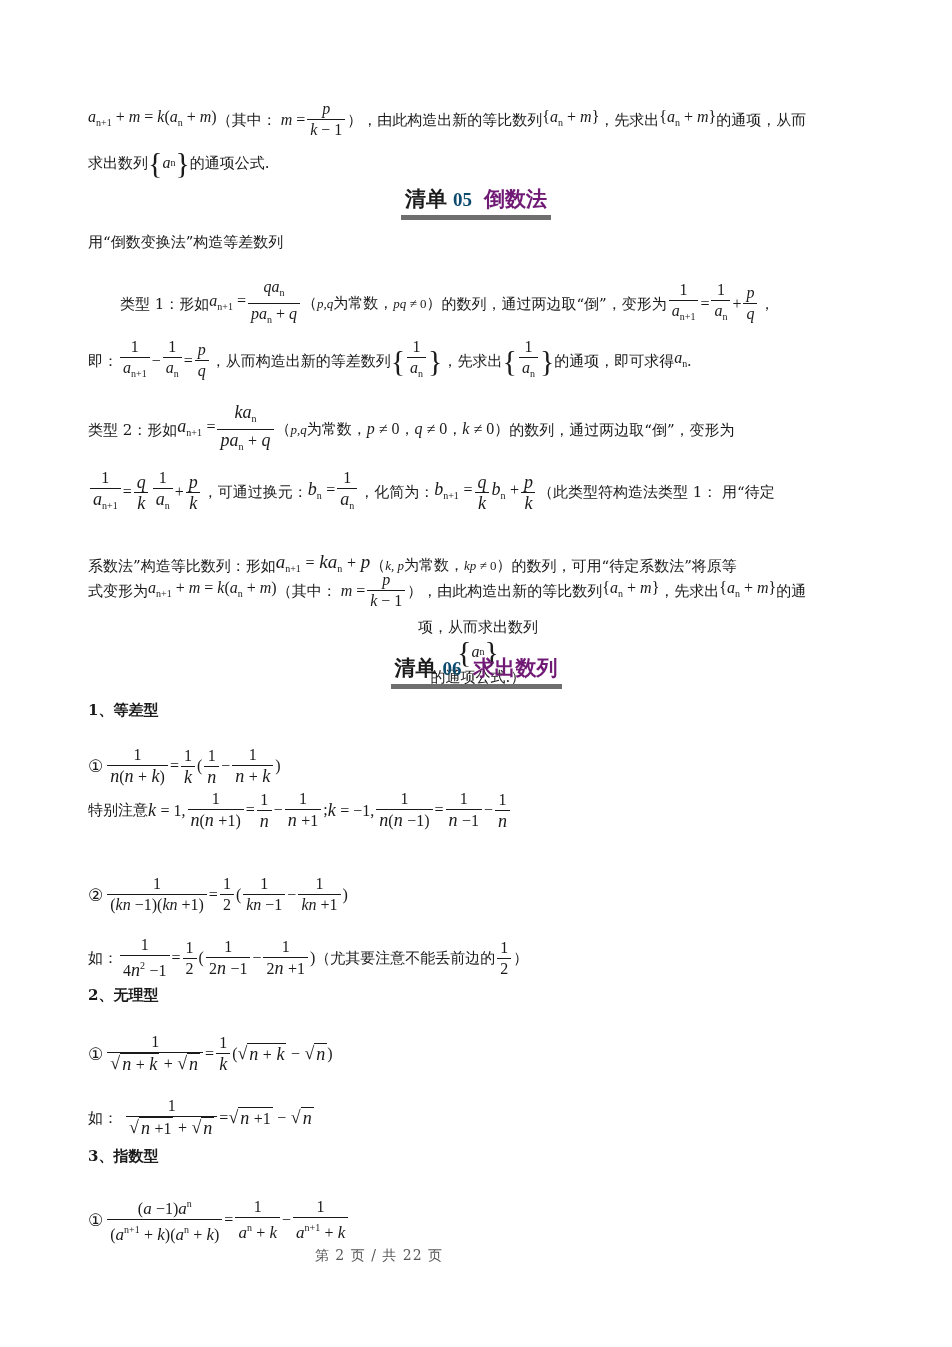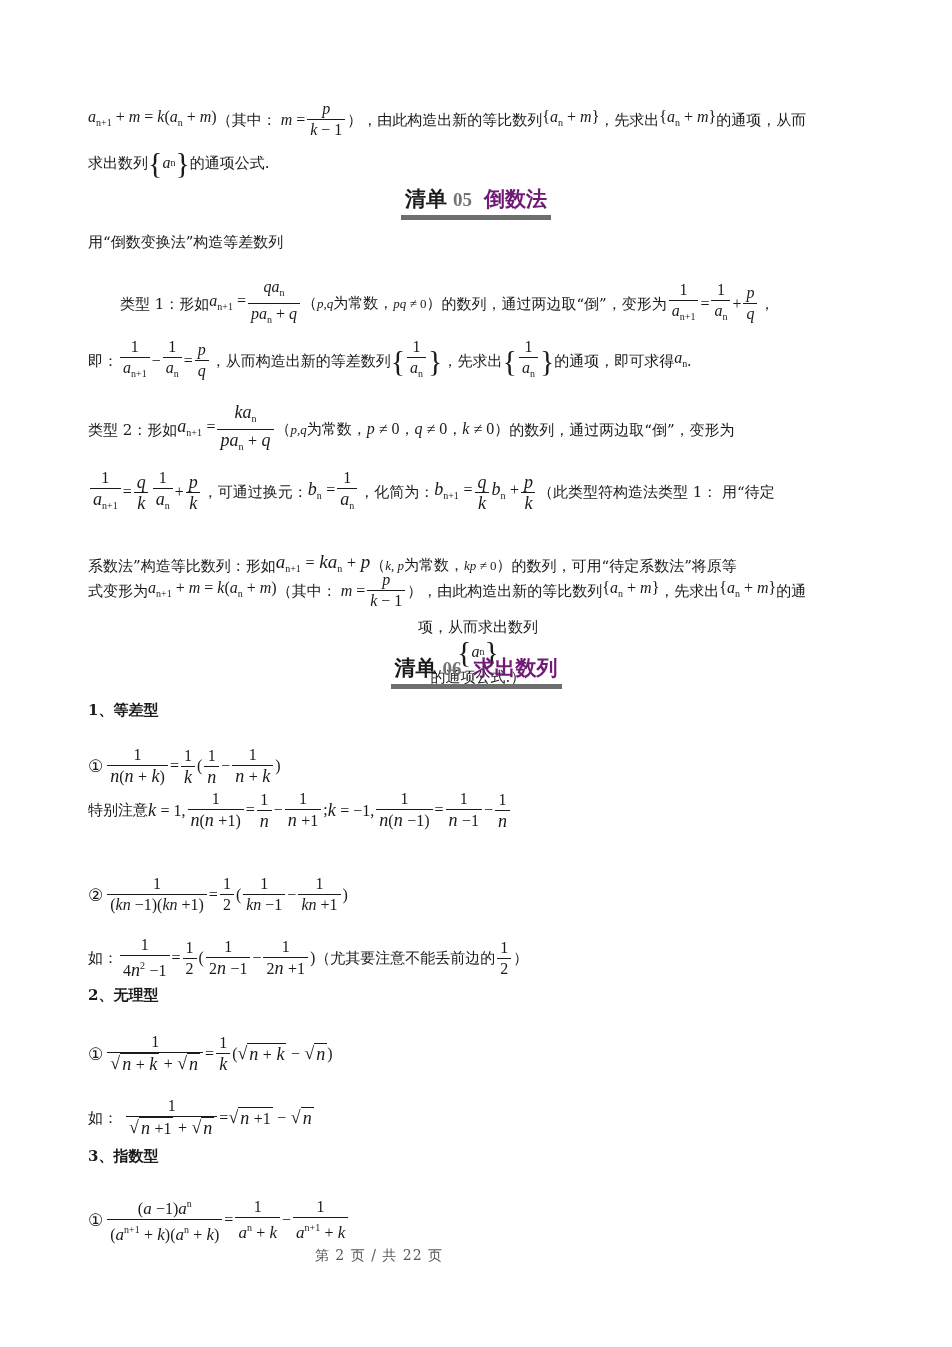--- a/index.html
+++ b/index.html
@@ -20,21 +20,21 @@
   sup { font-size:10px; vertical-align:7px; font-style:normal; }
   .brace { display:inline-flex; align-items:center; font-family:"Liberation Serif",serif; }
   .brace .b { font-size:30px; font-style:normal; font-weight:200; line-height:30px; }
   .sqrt { display:inline-flex; align-items:flex-start; }
   .sqrt .rad { font-style:normal; }
   .sqrt .under { border-top:1px solid #1a1a1a; padding:0 2px; }
   .heading { position:absolute; left:0; width:952px; display:flex; justify-content:center; }
   .heading .h { display:inline-flex; align-items:baseline; padding:0 4px 2px 4px;
                 border-bottom:5px solid #6e6e6e; font-weight:bold; }
   .heading .h1 { font-family:"DejaVu Sans","Liberation Sans",sans-serif; font-size:21px; color:#1a1a1a; font-weight:900; }
-  .heading .h2 { font-family:"Liberation Serif",serif; font-size:19px; color:#737373; margin:0 12px 0 6px; font-weight:bold; }
+  .heading .h2 { font-family:"Liberation Serif",serif; font-size:19px; color:#0c4a6e; margin:0 12px 0 6px; font-weight:bold; }
   .heading .h3 { font-family:"DejaVu Sans","Liberation Sans",sans-serif; font-size:21px; color:#701a75; font-weight:bold; }
   .bold { font-weight:bold; }
   .footer { position:absolute; top:1247px; left:0; width:758px; text-align:center;
             font-size:14px; color:#555; font-family:"DejaVu Serif",serif; letter-spacing:1px; }
   .circ { font-family:"DejaVu Sans",sans-serif; font-size:17px; margin-right:2px; }
 </style>
 </head>
 <body>
 
 <div class="page">

